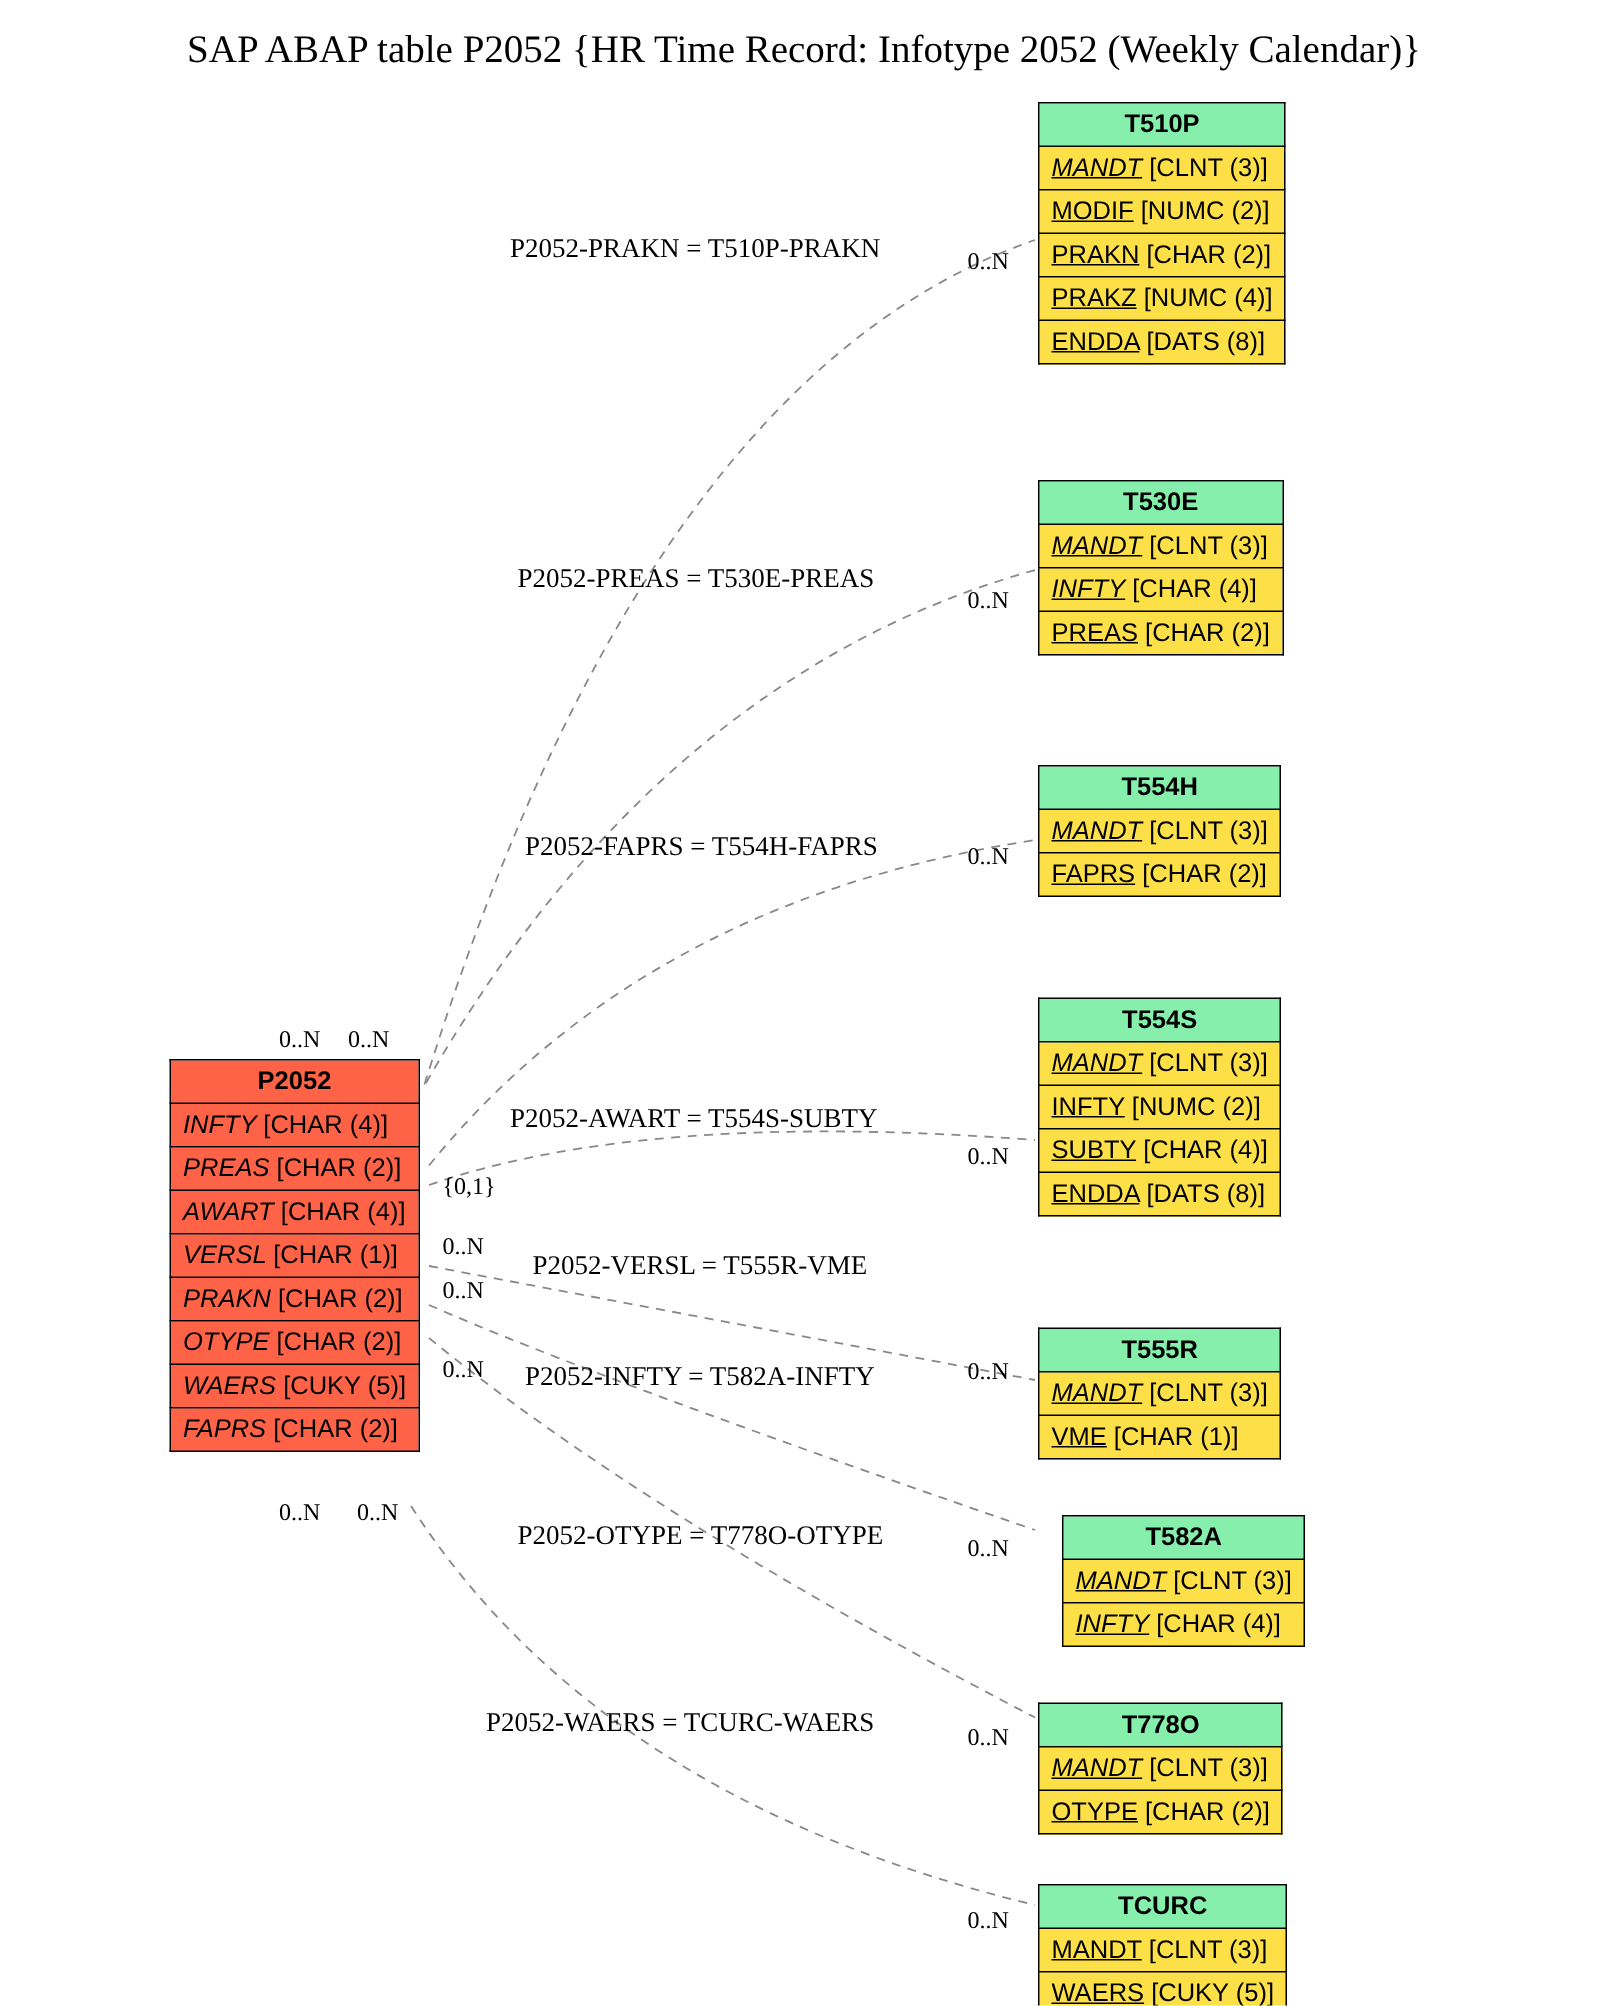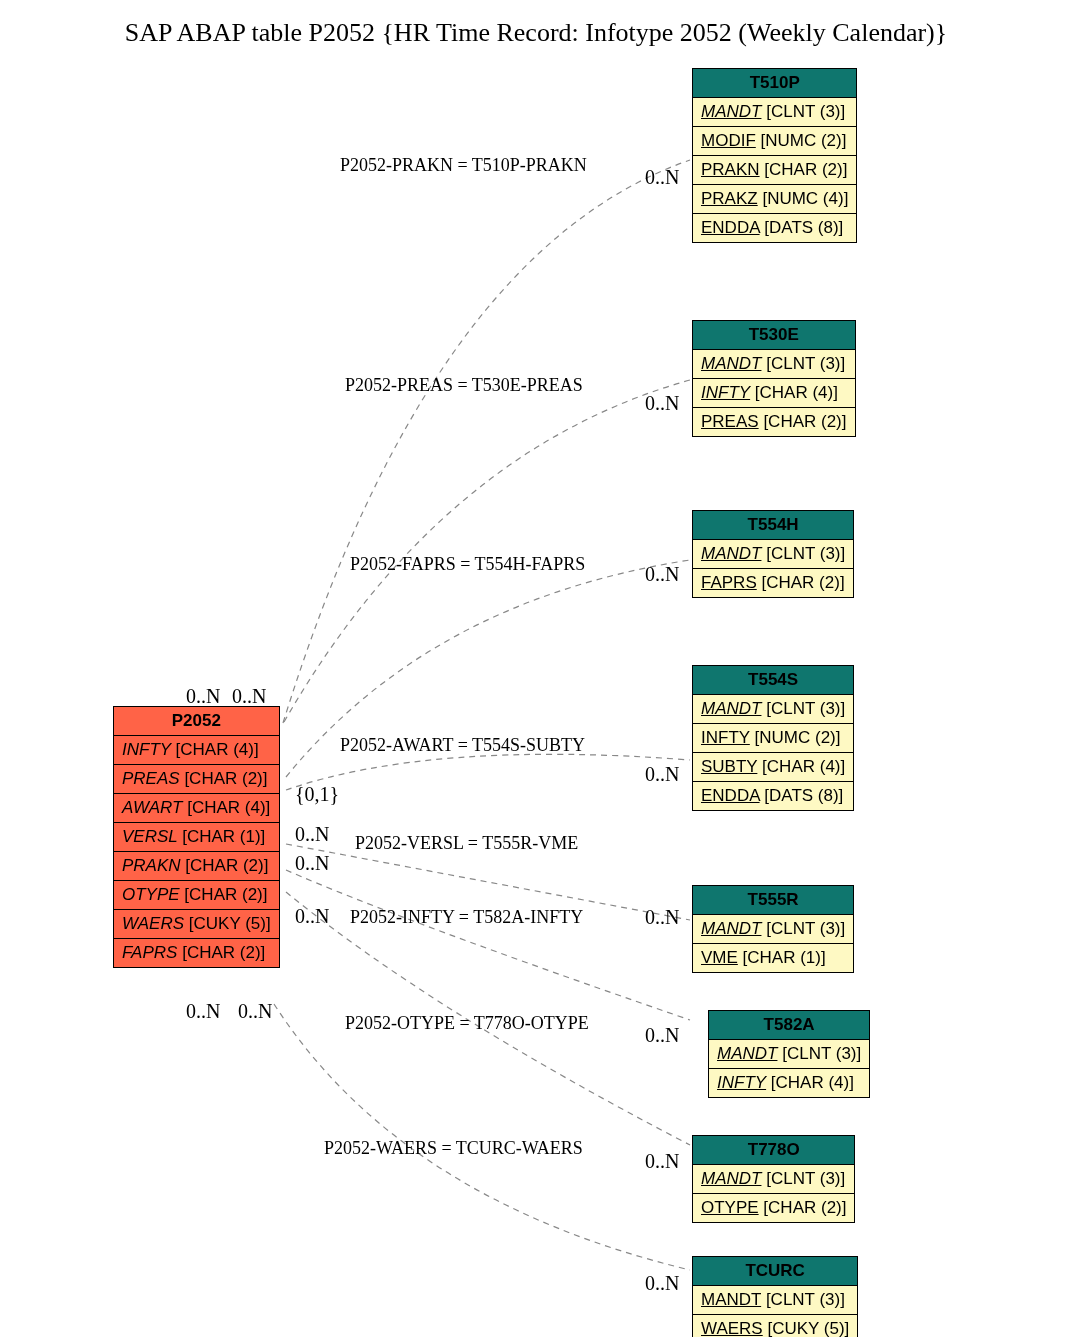--- a/index.html
+++ b/index.html
@@ -35,27 +35,27 @@
   .entity th {
     background: transparent;
     font-weight: bold;
     text-align: center;
   }
   .entity td {
     text-align: left;
   }
   .main-entity th { background: #ff6347; margin-left: 12px; }
   .main-entity td { background: #ff6347; font-style: italic; }
-  .ref-entity th { background: #0f766e; }
-  .ref-entity td { background: #fef9c3; }
+  .ref-entity th { background: #86efac; }
+  .ref-entity td { background: #fde047; }
   .key-row { font-style: italic; text-decoration: underline; }
   .fld-name { text-decoration: underline; }
   svg.lines { position: absolute; top: 0; left: 0; width: 1072px; height: 1337px; pointer-events: none; }
   .rel-label { position: absolute; font-size: 18px; color: #000; font-family: Georgia, serif;}
-  .card-label { position: absolute; font-size: 20px; color: #000; font-family: Georgia, serif;}
+  .card-label { position: absolute; font-size: 16px; color: #000; font-family: Georgia, serif;}
 </style>
 </head>
 <body>
 
 <div id="title">SAP ABAP table P2052 {HR Time Record: Infotype 2052 (Weekly Calendar)}</div>
 
 <svg class="lines">
   <g stroke="#888" stroke-width="1.2" stroke-dasharray="6,5" fill="none">
     <path d="M 283 723 Q 430 250 690 160"></path>
     <path d="M 284 722 Q 440 450 690 380"></path>

